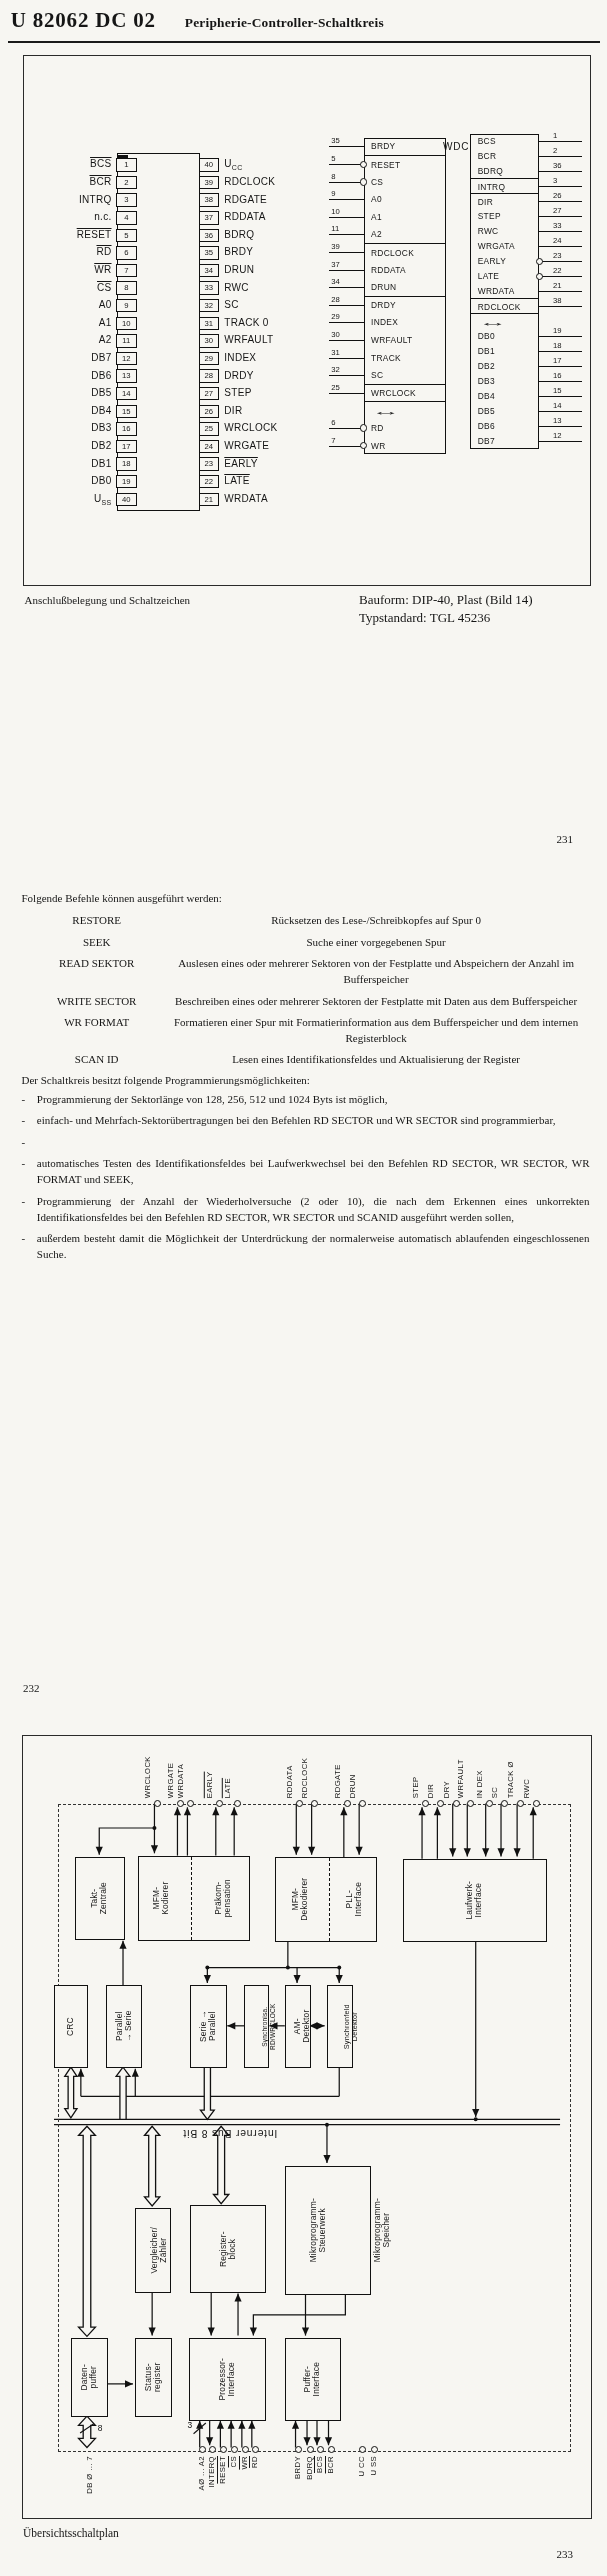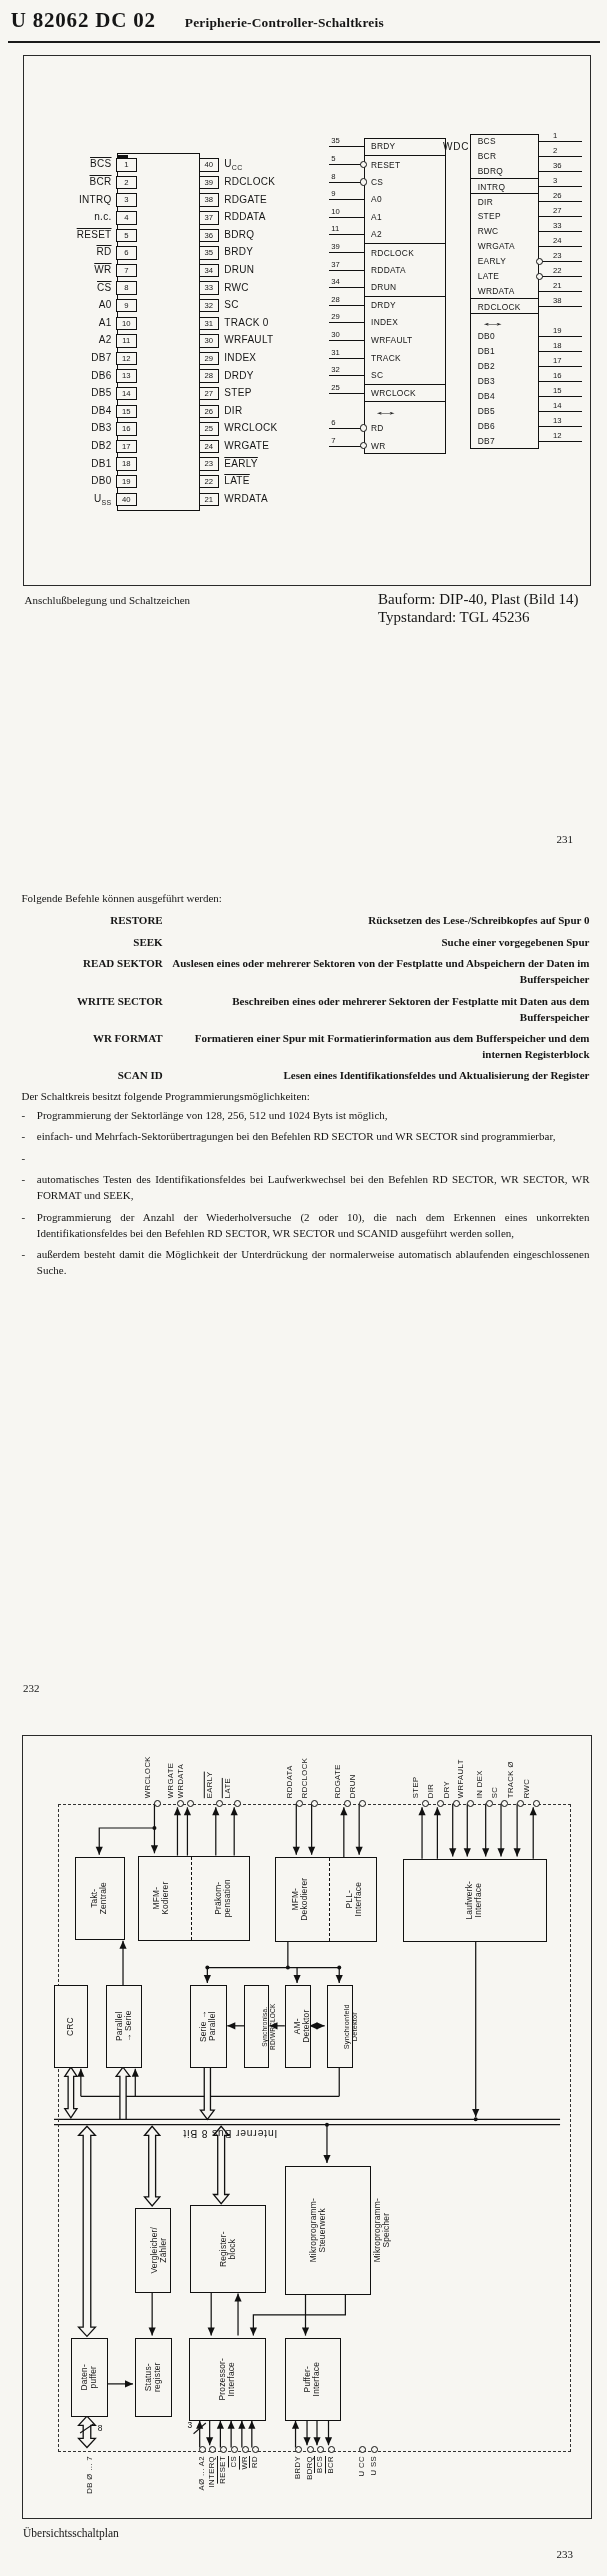--- a/index.html
+++ b/index.html
@@ -51,28 +51,28 @@
   .bub.on{display:block;}
   .symL .bub{right:-3.1px;}
   .symR .bub{left:-3.1px;}
   .sl{flex:1;display:flex;align-items:center;height:100%;font-size:8.4px;letter-spacing:0.3px;}
   .symL .sl{padding-left:7px;}
   .symR .sl{padding-left:7.7px;}
   .sr.sep .sl{border-top:1.4px solid #111;}
   .sr.arr .sl span{display:inline-block;transform:scaleX(2.6);transform-origin:left center;font-size:11.5px;}
   
   .cap1{position:absolute;top:594px;left:24.5px;font-size:11px;}
-  .bau{position:absolute;top:591px;left:378px;font-size:15px;line-height:17.6px;}
+  .bau{position:absolute;top:591px;left:359px;font-size:13px;line-height:17.6px;}
   
   .txt{position:absolute;left:21.5px;width:568px;font-size:11px;line-height:16px;text-align:justify;}
   .txt1{top:617px;}
   .txt2{top:888px;}
   .txt p{margin:0 0 2.3px 0;}
   .pgno{position:absolute;font-size:11px;}
-  .cmds{display:grid;grid-template-columns:132px 1fr;row-gap:5.4px;margin:6.1px 0 4.6px 9.2px;text-align:right;font-weight:bold;}
+  .cmds{display:grid;grid-template-columns:132px 1fr;row-gap:5.4px;margin:6.1px 0 4.6px 9.2px;text-align:center;}
   .bullets{margin-top:3.1px;}
   .bul{display:flex;margin-bottom:5.4px;text-align:justify;}
   .bul .mk{width:15.3px;flex:0 0 auto;}
   
   .fig2{position:absolute;top:1735px;left:21.5px;width:568px;height:782px;border:1.5px solid #2a2a2a;}
   .dwrap{position:relative;width:565px;height:779px;font-family:"Liberation Sans",sans-serif;}
   .dash{position:absolute;left:35px;top:68px;width:511px;height:646px;border:1.5px dashed #333;}
   #wiring{position:absolute;left:0;top:0;}
   .pos{position:absolute;}
   .blk{display:flex;align-items:center;justify-content:space-around;border:1.8px solid #111;
@@ -668,21 +668,21 @@
     <div style="display:contents">
           <span>RESTORE</span>
           <span>Rücksetzen des Lese-/Schreibkopfes auf Spur 0</span>
         </div>
         <div style="display:contents">
           <span>SEEK</span>
           <span>Suche einer vorgegebenen Spur</span>
         </div>
         <div style="display:contents">
           <span>READ SEKTOR</span>
-          <span>Auslesen eines oder mehrerer Sektoren von der Festplatte und Abspeichern der Daten im Bufferspeicher</span>
+          <span>Auslesen eines oder mehrerer Sektoren von der Festplatte und Abspeichern der Anzahl im Bufferspeicher</span>
         </div>
         <div style="display:contents">
           <span>WRITE SECTOR</span>
           <span>Beschreiben eines oder mehrerer Sektoren der Festplatte mit Daten aus dem Bufferspeicher</span>
         </div>
         <div style="display:contents">
           <span>WR FORMAT</span>
           <span>Formatieren einer Spur mit Formatierinformation aus dem Bufferspeicher und dem internen Registerblock</span>
         </div>
         <div style="display:contents">

